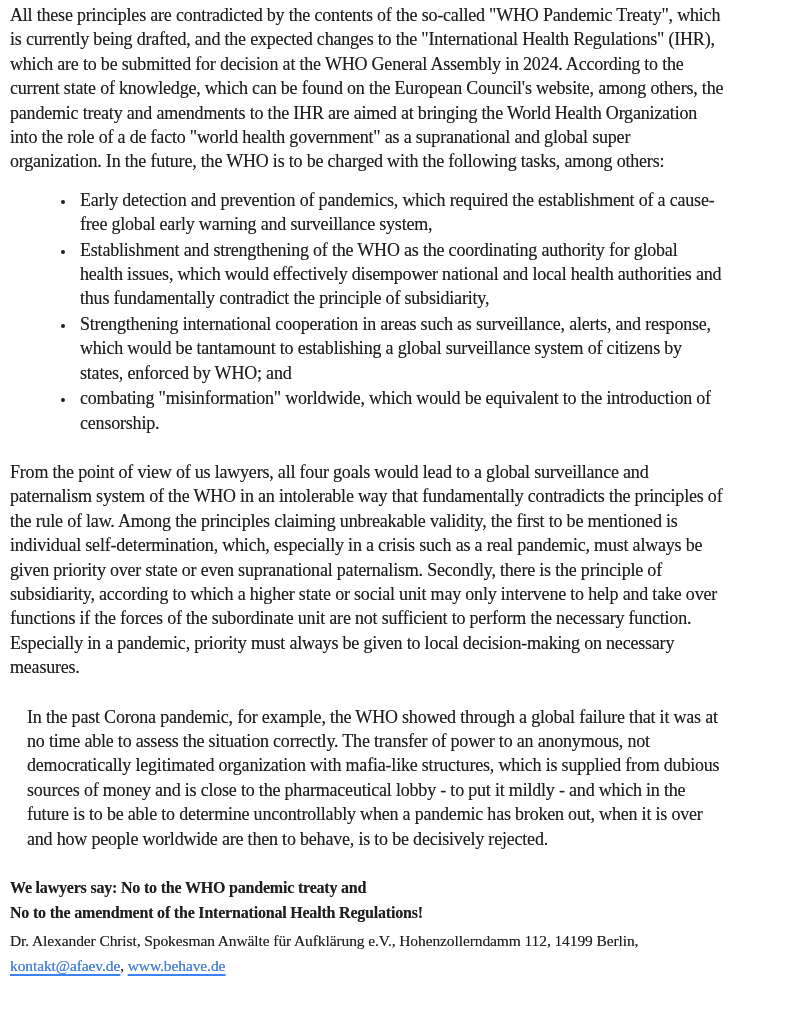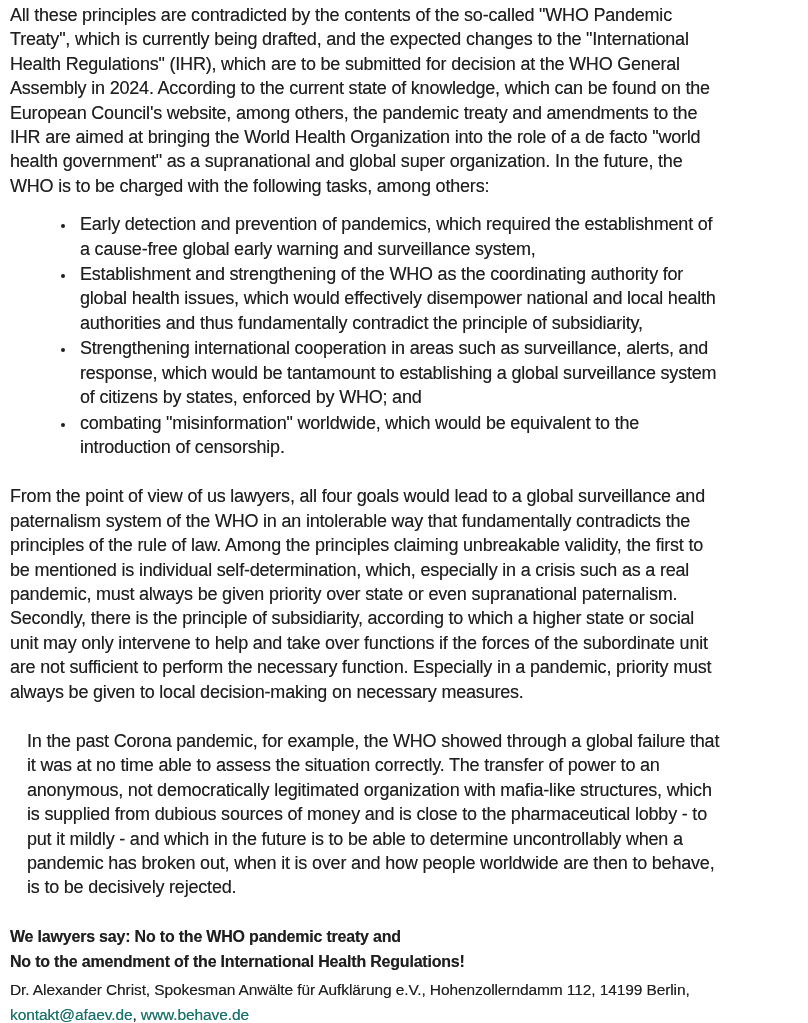--- a/index.html
+++ b/index.html
@@ -7,21 +7,21 @@
     padding: 0;
     background: #ffffff;
   }
   .page {
     position: relative;
     width: 736px;
     height: 1023px;
     box-sizing: border-box;
     background: #ffffff;
     padding: 3px 12px 0 10px;
-    font-family: Liberation Sans, sans-serif;
+    font-family: Liberation Serif, serif;
     color: #1f1f1f;
     font-size: 18px;
     line-height: 24.4px;
     letter-spacing: -0.2px;
     text-shadow: 0 0 0.6px rgba(30,30,30,0.55);
     overflow: hidden;
   }
   .para {
     margin: 0;
   }
@@ -49,21 +49,21 @@
     font-size: 16px;
     line-height: 25px;
   }
   .signature {
     margin-top: 3px;
     font-size: 15.5px;
     line-height: 25px;
     letter-spacing: -0.1px;
   }
   .signature a {
-    color: #0f766e;
+    color: #3b82f6;
     text-decoration: underline;
     text-decoration-thickness: 2px;
     text-underline-offset: 3px;
     cursor: pointer;
   }
 </style>
 </head>
 <body>
 
 <div class="page">

